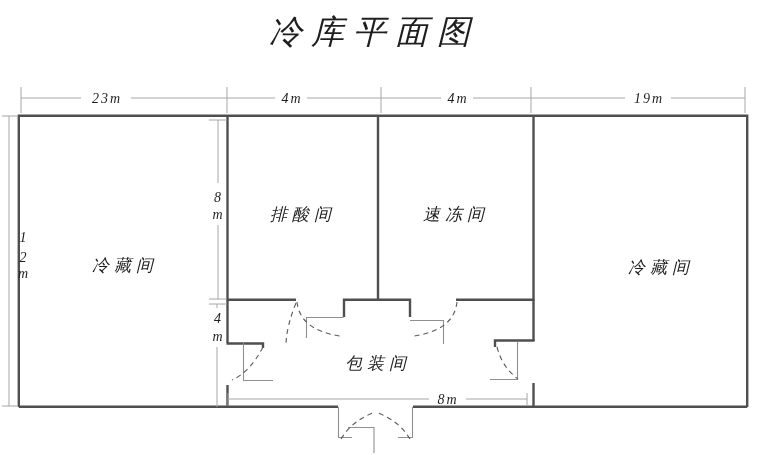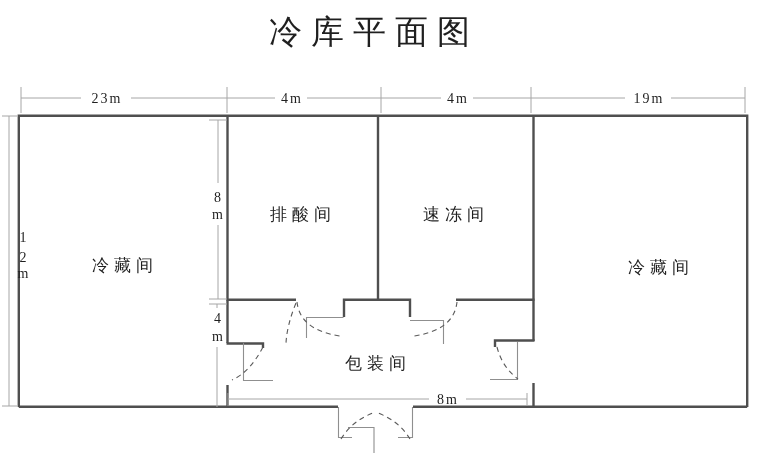--- a/index.html
+++ b/index.html
@@ -1,18 +1,18 @@
 <!DOCTYPE html>
 <html><head>
 <meta charset="utf-8">
 <style>
   html,body { margin:0; padding:0; background:#ffffff; }
   .stage {
     position:relative; width:763px; height:455px; background:#ffffff;
-    font-family:"Liberation Serif","DejaVu Serif",serif; overflow:hidden;
+    font-family:"Liberation Serif","DejaVu Serif",serif; overflow:hidden;font-style:italic;
   }
   svg { display:block; }
   .txt { font-family:"Liberation Serif","DejaVu Serif",serif; fill:#1f1f1f; }
   .title-txt   { font-size:33px; letter-spacing:9px; }
   .room-txt    { font-size:17px; letter-spacing:5px; }
   .dim-txt     { font-size:14px; letter-spacing:2px; }
   .dimv-txt    { font-size:14px; }
   .wall   { stroke:#4f4f4f; stroke-width:2.4; fill:none; }
   .thin   { stroke:#8f8f8f; stroke-width:1.1; fill:none; }
   .swing  { stroke:#5a5a5a; stroke-width:1.1; fill:none; stroke-dasharray:5 4; }

